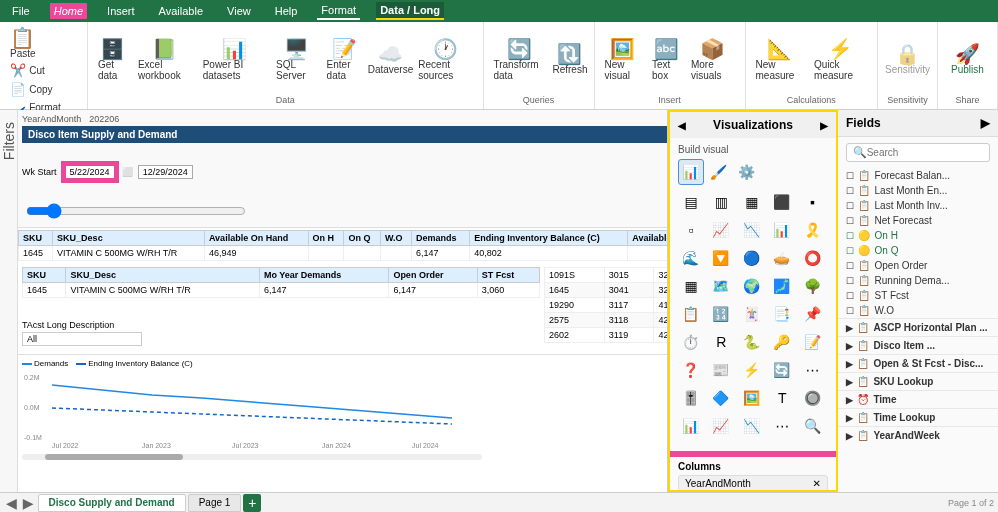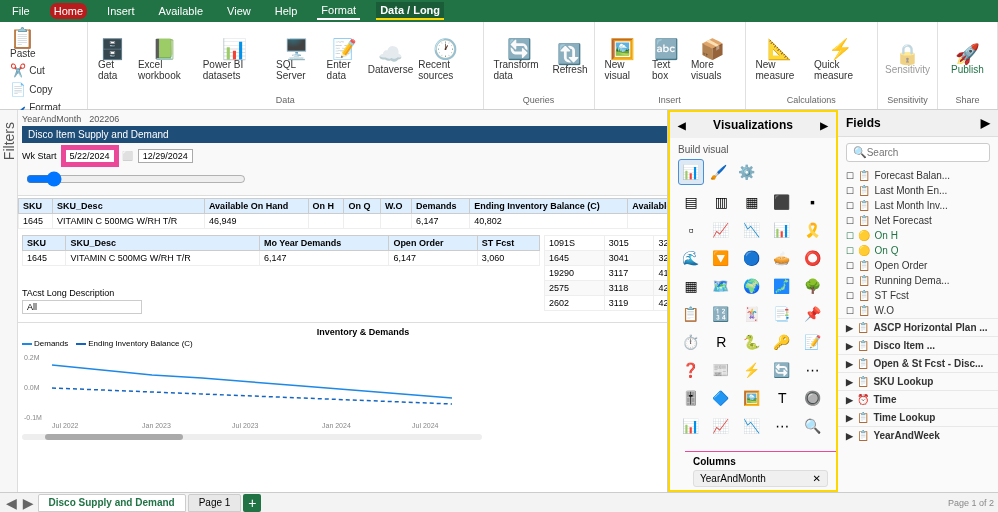--- a/index.html
+++ b/index.html
@@ -4,21 +4,21 @@
   <style>
     * { box-sizing: border-box; margin: 0; padding: 0; font-family: 'Segoe UI', Arial, sans-serif; }
     body { width: 998px; height: 512px; overflow: hidden; background: #f3f3f3; font-size: 11px; }
 
     
     .menu-bar {
       display: flex; align-items: center; background: #217346; height: 22px;
       padding: 0 8px; gap: 16px;
     }
     .menu-bar span { color: white; font-size: 11px; cursor: pointer; padding: 2px 4px; }
-    .menu-bar span.active { background: #b91c1c; border-radius: 7px; }
+    .menu-bar span.active { background: #ec4899; border-radius: 1px; font-style: italic; }
     .menu-bar .format-tab { background: #217346; border-bottom: 2px solid white; }
     .menu-bar .data-tab { background: #1a5c38; border-bottom: 2px solid #ffd700; font-weight: bold; }
 
     
     .ribbon {
       background: #ffffff; border-bottom: 1px solid #d0d0d0; height: 88px;
       display: flex; align-items: stretch;
     }
     .ribbon-group {
       display: flex; flex-direction: column; align-items: center;
@@ -124,28 +124,28 @@
     .tab-item.active { background: white; font-weight: 600; color: #217346; }
     .tab-add {
       width: 18px; height: 18px; background: #217346; color: white;
       display: flex; align-items: center; justify-content: center;
       border-radius: 2px; cursor: pointer; font-size: 14px;
     }
 
     
     .report-header-row {
       background: #1e4d78; color: white; padding: 3px 6px; font-size: 10px;
-      display: flex; gap: 40px; align-items: center;
+      display: flex; gap: 40px; align-items: center; font-weight: bold;
     }
     .data-table { width: 100%; border-collapse: collapse; font-size: 9px; }
     .data-table th { background: #ddeeff; padding: 2px 4px; border: 1px solid #ccc; text-align: left; }
     .data-table td { padding: 2px 4px; border: 1px solid #eee; }
     .data-table tr:nth-child(even) td { background: #f9f9f9; }
 
-    .columns-section { padding: 4px 8px; border-top: 1px solid #ec4899; margin-left: 15px; }
+    .columns-section { padding: 4px 8px; border-top: 6px solid #ec4899; }
     .columns-label { font-size: 10px; font-weight: 600; margin-bottom: 3px; }
     .column-tag {
       display: flex; align-items: center; justify-content: space-between;
       background: #f0f0f0; border: 1px solid #ddd; border-radius: 3px;
       padding: 2px 6px; margin-bottom: 2px; font-size: 10px;
     }
   </style>
 </head>
 <body>
 
@@ -300,21 +300,21 @@
         <div style="display:flex; gap:8px; font-size:9px; color:#555; margin-bottom:2px;">
           <span>YearAndMonth</span>
           <span>202206</span>
           <span style="flex:1"></span>
 
         </div>
         <div class="report-header-row">
           <span>Disco Item Supply and Demand</span>
         </div>
 
-        <div style="display:flex; align-items:center; gap:4px; padding:2px 0; font-size:9px;">
+        <div style="display:flex; align-items:center; gap:4px; padding:18px 0; font-size:9px;">
           <span>Wk Start</span>
           <span style="border:5px solid #ec4899; padding:1px 4px; background:white;">5/22/2024</span>
           <span>⬜</span>
           <span style="border:1px solid #aaa; padding:1px 4px; background:white;">12/29/2024</span>
         </div>
 
         <div style="margin: 2px 0; padding: 0 4px;">
           <input type="range" min="0" max="100" value="10" style="width: 220px;">
         </div>
       </div>
@@ -407,21 +407,20 @@
                   <td>2602</td>
                   <td>3119</td>
                   <td>4229</td>
                 </tr>
               </tbody>
           </table>
         </div>
       </div>
 
       <div style="position:relative; margin-top:4px; border-top:1px solid #ddd; padding:4px;">
-        <div style="display:flex; justify-content:center; font-size:9px; font-weight:600; margin-bottom:2px;">Inventory &amp; Demands</div>
         <div style="display:flex; align-items:center; gap:8px; font-size:8px; margin-bottom:2px;">
           <span style="display:flex; align-items:center; gap:2px;">
             <span style="width:10px; height:2px; background:#1e88e5; display:inline-block;"></span>
             <span>Demands</span>
           </span>
           <span style="display:flex; align-items:center; gap:2px;">
             <span style="width:10px; height:2px; background:#1565c0; display:inline-block; border-top:2px dashed #1565c0;"></span>
             <span>Ending Inventory Balance (C)</span>
           </span>
         </div>

